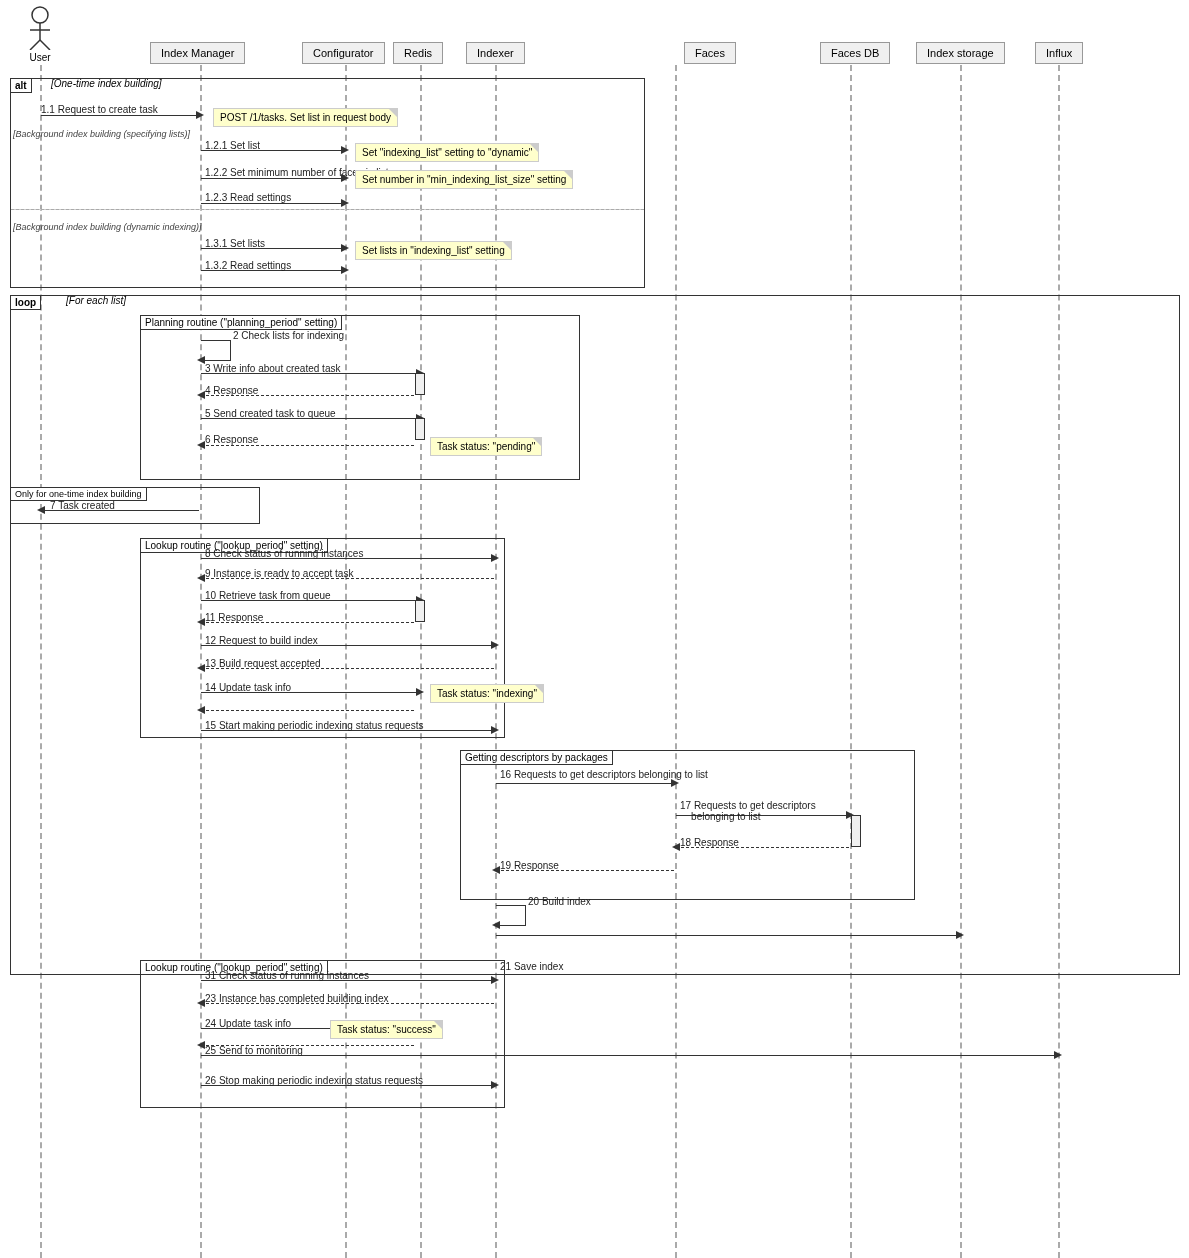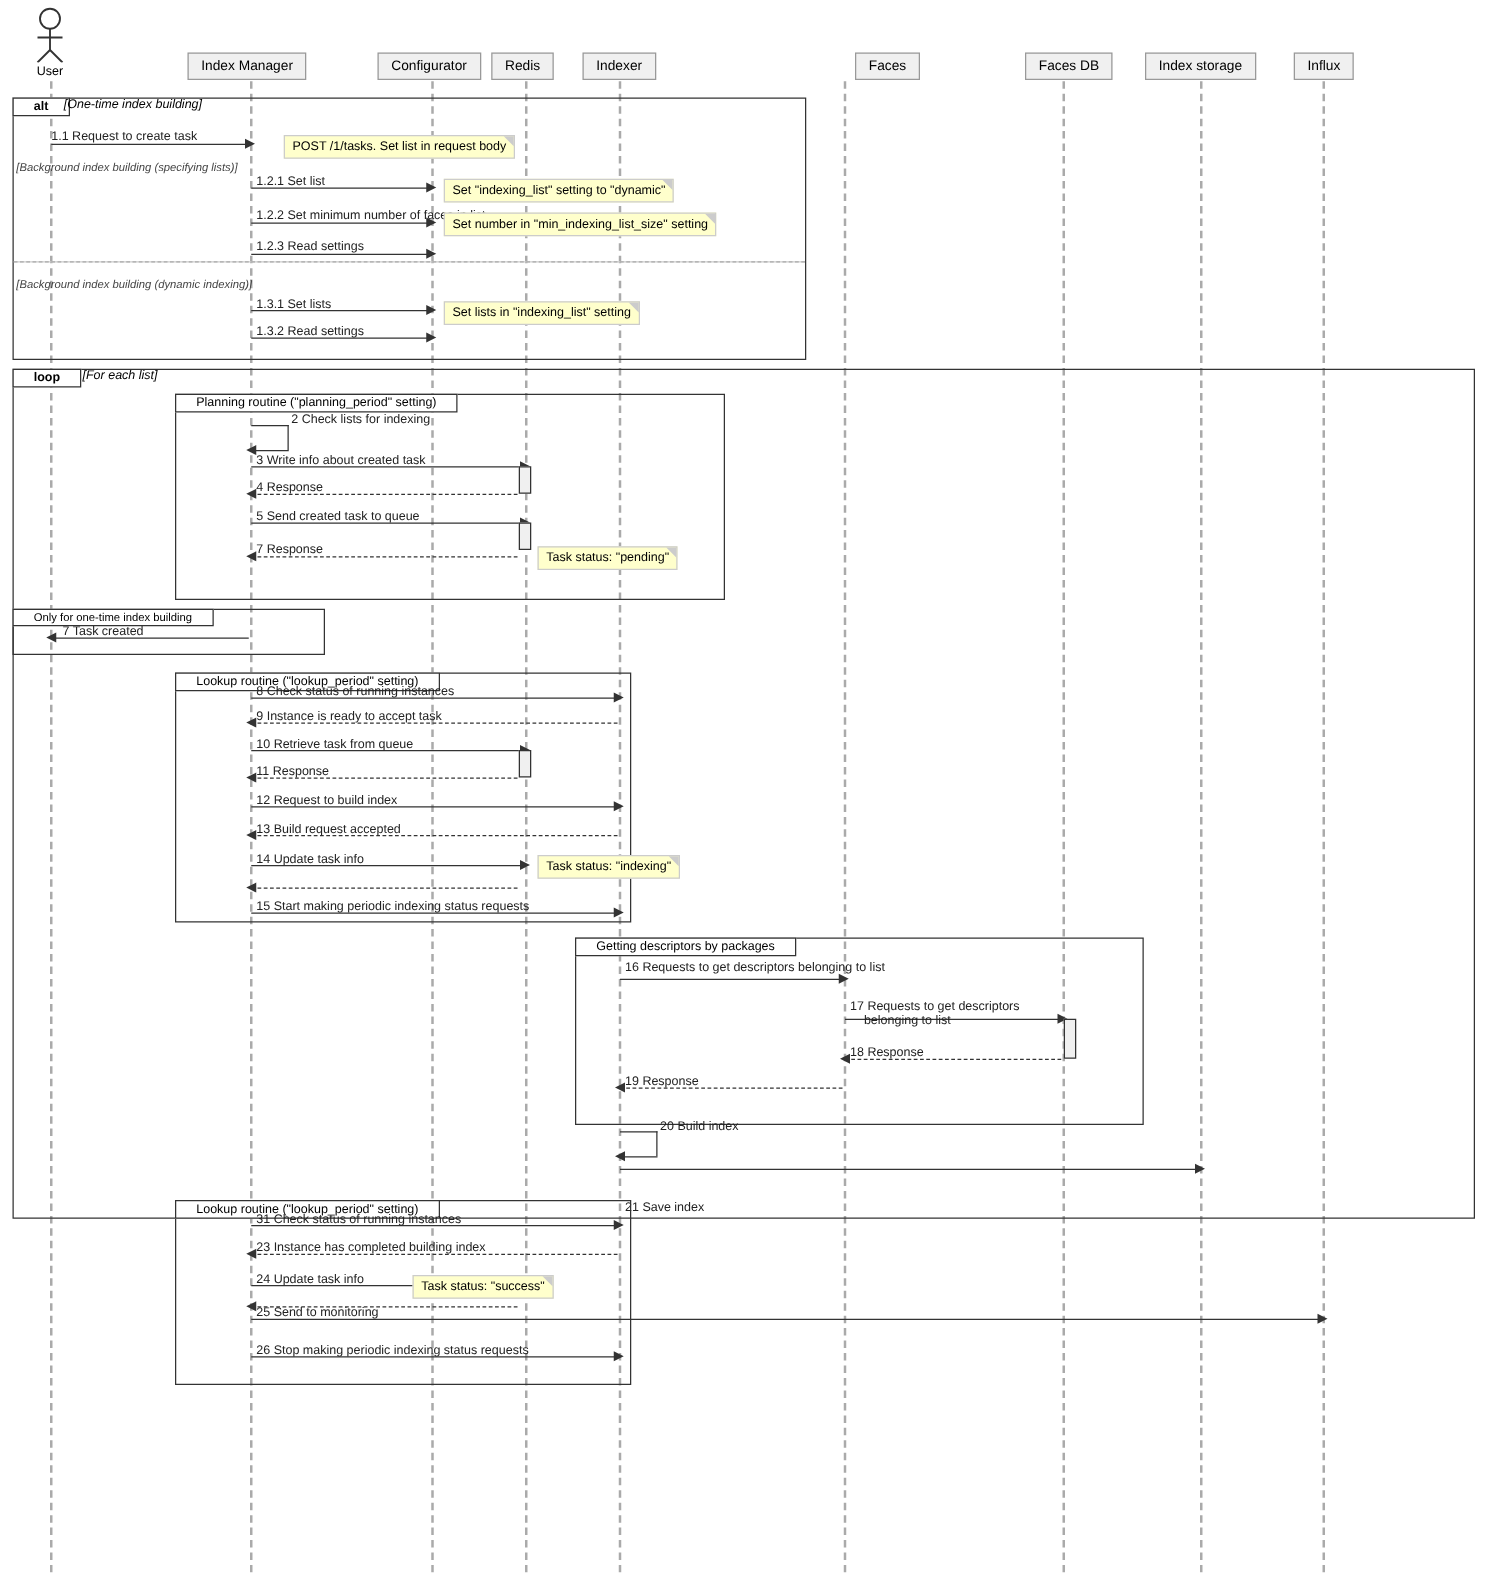--- a/index.html
+++ b/index.html
@@ -44,21 +44,21 @@
       position: absolute;
       border: 1px solid #333;
       background: transparent;
     }
     .frame-label {
       position: absolute;
       top: -1px;
       left: -1px;
       background: #fff;
       border: 1px solid #333;
-      padding: 1px 16px;
+      padding: 1px 4px;
       font-size: 10px;
       font-weight: bold;
     }
     .frame-sublabel {
       position: absolute;
       top: -1px;
       left: 40px;
       font-size: 10px;
       font-style: italic;
     }
@@ -141,21 +141,21 @@
 
     <div style="position:absolute; left:2px; top:50px; font-size:9px; font-style:italic; color:#444;">[Background index building (specifying lists)]</div>
     <div style="position:absolute; left:0; top:130px; width:100%; height:1px; background:#ccc; border-top:1px dashed #aaa;"></div>
     <div style="position:absolute; left:2px; top:143px; font-size:9px; font-style:italic; color:#444;">[Background index building (dynamic indexing)]</div>
   </div>
 
   <div style="position:absolute; left:41px; top:115px; width:158px; height:1px; background:#333;"></div>
   <div style="position:absolute; left:196px; top:111px; width:0; height:0; border-top:4px solid transparent; border-bottom:4px solid transparent; border-left:8px solid #333;"></div>
   <div class="arrow-label" style="left:41px; top:104px;">1.1 Request to create task</div>
 
-  <div class="note-box" style="left:227px; top:108px;">POST /1/tasks. Set list in request body</div>
+  <div class="note-box" style="left:213px; top:108px;">POST /1/tasks. Set list in request body</div>
 
   <div style="position:absolute; left:201px; top:150px; width:143px; height:1px; background:#333;"></div>
   <div style="position:absolute; left:341px; top:146px; width:0; height:0; border-top:4px solid transparent; border-bottom:4px solid transparent; border-left:8px solid #333;"></div>
   <div class="arrow-label" style="left:205px; top:140px;">1.2.1 Set list</div>
   <div class="note-box" style="left:355px; top:143px;">Set "indexing_list" setting to "dynamic"</div>
 
   <div style="position:absolute; left:201px; top:178px; width:143px; height:1px; background:#333;"></div>
   <div style="position:absolute; left:341px; top:174px; width:0; height:0; border-top:4px solid transparent; border-bottom:4px solid transparent; border-left:8px solid #333;"></div>
   <div class="arrow-label" style="left:205px; top:167px;">1.2.2 Set minimum number of faces in list</div>
   <div class="note-box" style="left:355px; top:170px;">Set number in "min_indexing_list_size" setting</div>
@@ -198,21 +198,21 @@
   <div style="position:absolute; left:197px; top:391px; width:0; height:0; border-top:4px solid transparent; border-bottom:4px solid transparent; border-right:8px solid #333;"></div>
   <div class="arrow-label" style="left:205px; top:385px;">4 Response</div>
 
   <div style="position:absolute; left:201px; top:418px; width:218px; height:1px; background:#333;"></div>
   <div style="position:absolute; left:416px; top:414px; width:0; height:0; border-top:4px solid transparent; border-bottom:4px solid transparent; border-left:8px solid #333;"></div>
   <div class="arrow-label" style="left:205px; top:408px;">5 Send created task to queue</div>
   <div class="activation" style="left:415px; top:418px; height:22px;"></div>
 
   <div style="position:absolute; left:201px; top:445px; width:213px; height:0; border-top:1px dashed #333;"></div>
   <div style="position:absolute; left:197px; top:441px; width:0; height:0; border-top:4px solid transparent; border-bottom:4px solid transparent; border-right:8px solid #333;"></div>
-  <div class="arrow-label" style="left:205px; top:434px;">7 Response</div>
+  <div class="arrow-label" style="left:205px; top:434px;">6 Response</div>
   <div class="note-box" style="left:430px; top:437px;">Task status: "pending"</div>
 
   <div class="frame-box" style="left:10px; top:487px; width:250px; height:37px;">
     <div class="frame-label" style="font-weight:normal; font-size:9px;">Only for one-time index building</div>
   </div>
 
   <div style="position:absolute; left:41px; top:510px; width:158px; height:1px; background:#333;"></div>
   <div style="position:absolute; left:37px; top:506px; width:0; height:0; border-top:4px solid transparent; border-bottom:4px solid transparent; border-right:8px solid #333;"></div>
   <div class="arrow-label" style="left:50px; top:500px;">7 Task created</div>
 

